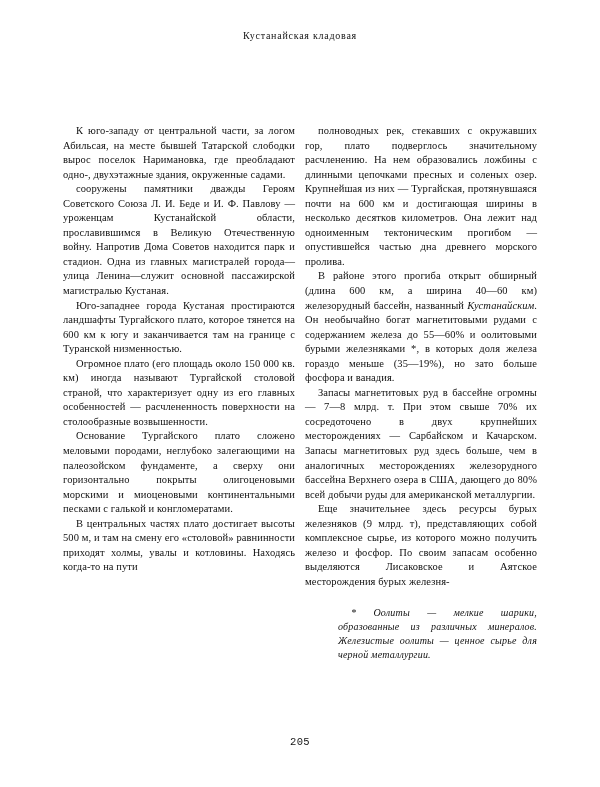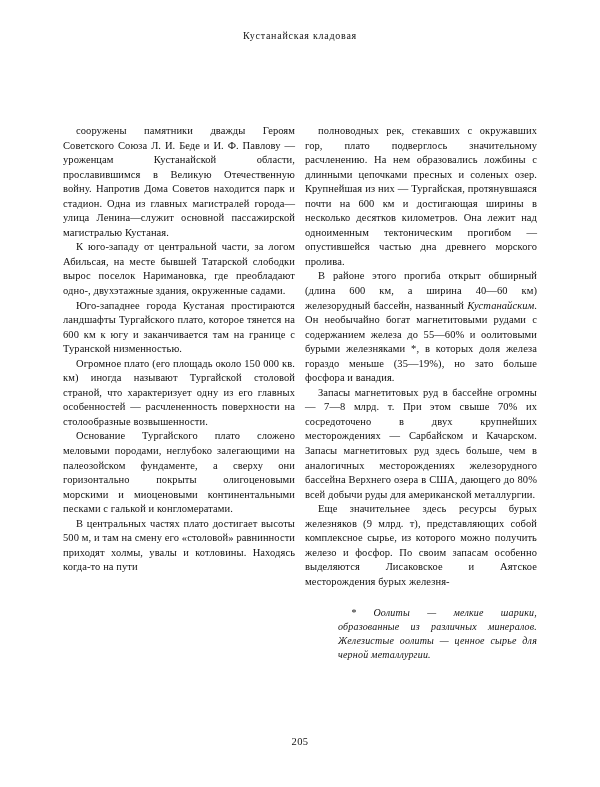--- a/index.html
+++ b/index.html
@@ -68,34 +68,35 @@
   .folio {
     position: absolute;
     top: 736px;
     left: 0;
     width: 474px;
     margin-left: 63px;
     text-align: center;
     font-size: 10.5px;
     letter-spacing: 0.4px;
     color: #141414;
+    font-family: Liberation Mono, monospace;
   }
 </style>
 </head>
 <body>
 
 <div class="page">
 
   <div class="running-head">Кустанайская кладовая</div>
 
   <div class="columns">
 
     <div class="col">
+      <p>К юго-западу от центральной части, за логом Абильсая, на месте бывшей Татарской слободки вырос поселок Наримановка, где преобладают одно-, двухэтажные здания, окруженные садами.</p>
       <p>сооружены памятники дважды Героям Советского Союза Л. И. Беде и И. Ф. Павлову — уроженцам Кустанайской области, прославившимся в Великую Отечественную войну. Напротив Дома Советов находится парк и стадион. Одна из главных магистралей города—улица Ленина—служит основной пассажирской магистралью Кустаная.</p>
-      <p>К юго-западу от центральной части, за логом Абильсая, на месте бывшей Татарской слободки вырос поселок Наримановка, где преобладают одно-, двухэтажные здания, окруженные садами.</p>
       <p>Юго-западнее города Кустаная простираются ландшафты Тургайского плато, которое тянется на 600 км к югу и заканчивается там на границе с Туранской низменностью.</p>
       <p>Огромное плато (его площадь около 150 000 кв. км) иногда называют Тургайской столовой страной, что характеризует одну из его главных особенностей — расчлененность поверхности на столообразные возвышенности.</p>
       <p>Основание Тургайского плато сложено меловыми породами, неглубоко залегающими на палеозойском фундаменте, а сверху они горизонтально покрыты олигоценовыми морскими и миоценовыми континентальными песками с галькой и конгломератами.</p>
       <p>В центральных частях плато достигает высоты 500 м, и там на смену его «столовой» равнинности приходят холмы, увалы и котловины. Находясь когда-то на пути</p>
     </div>
 
     <div class="col">
       <p>полноводных рек, стекавших с окружавших гор, плато подверглось значительному расчленению. На нем образовались ложбины с длинными цепочками пресных и соленых озер. Крупнейшая из них — Тургайская, протянувшаяся почти на 600 км и достигающая ширины в несколько десятков километров. Она лежит над одноименным тектоническим прогибом — опустившейся частью дна древнего морского пролива.</p>
 
       <p><span>В районе этого прогиба открыт обширный (длина 600 км, а ширина 40—60 км) железорудный бассейн, названный </span><em>Кустанайским</em><span>. Он необычайно богат магнетитовыми рудами с содержанием железа до 55—60% и оолитовыми бурыми железняками *, в которых доля железа гораздо меньше (35—19%), но зато больше фосфора и ванадия.</span></p>

